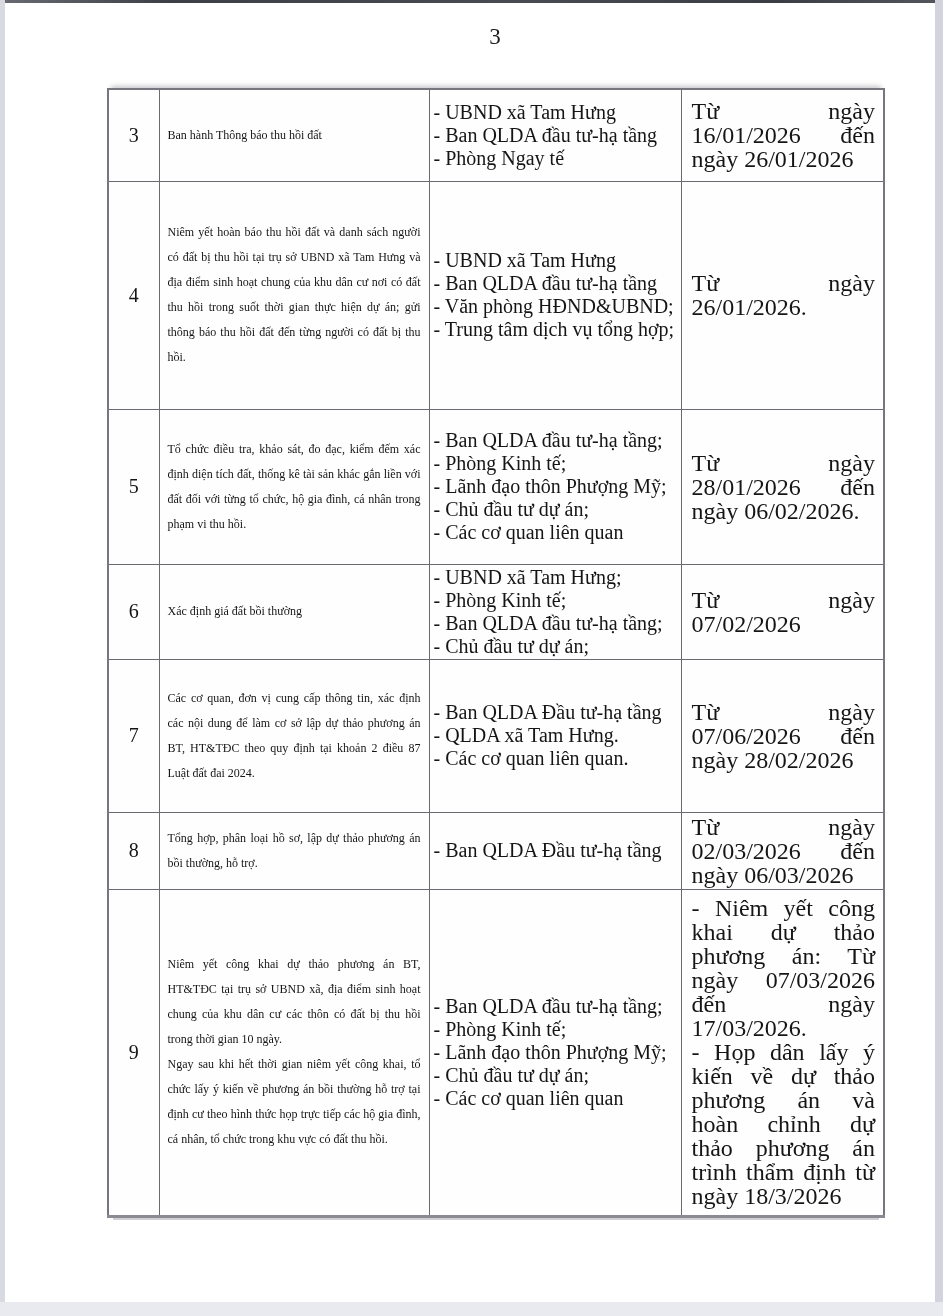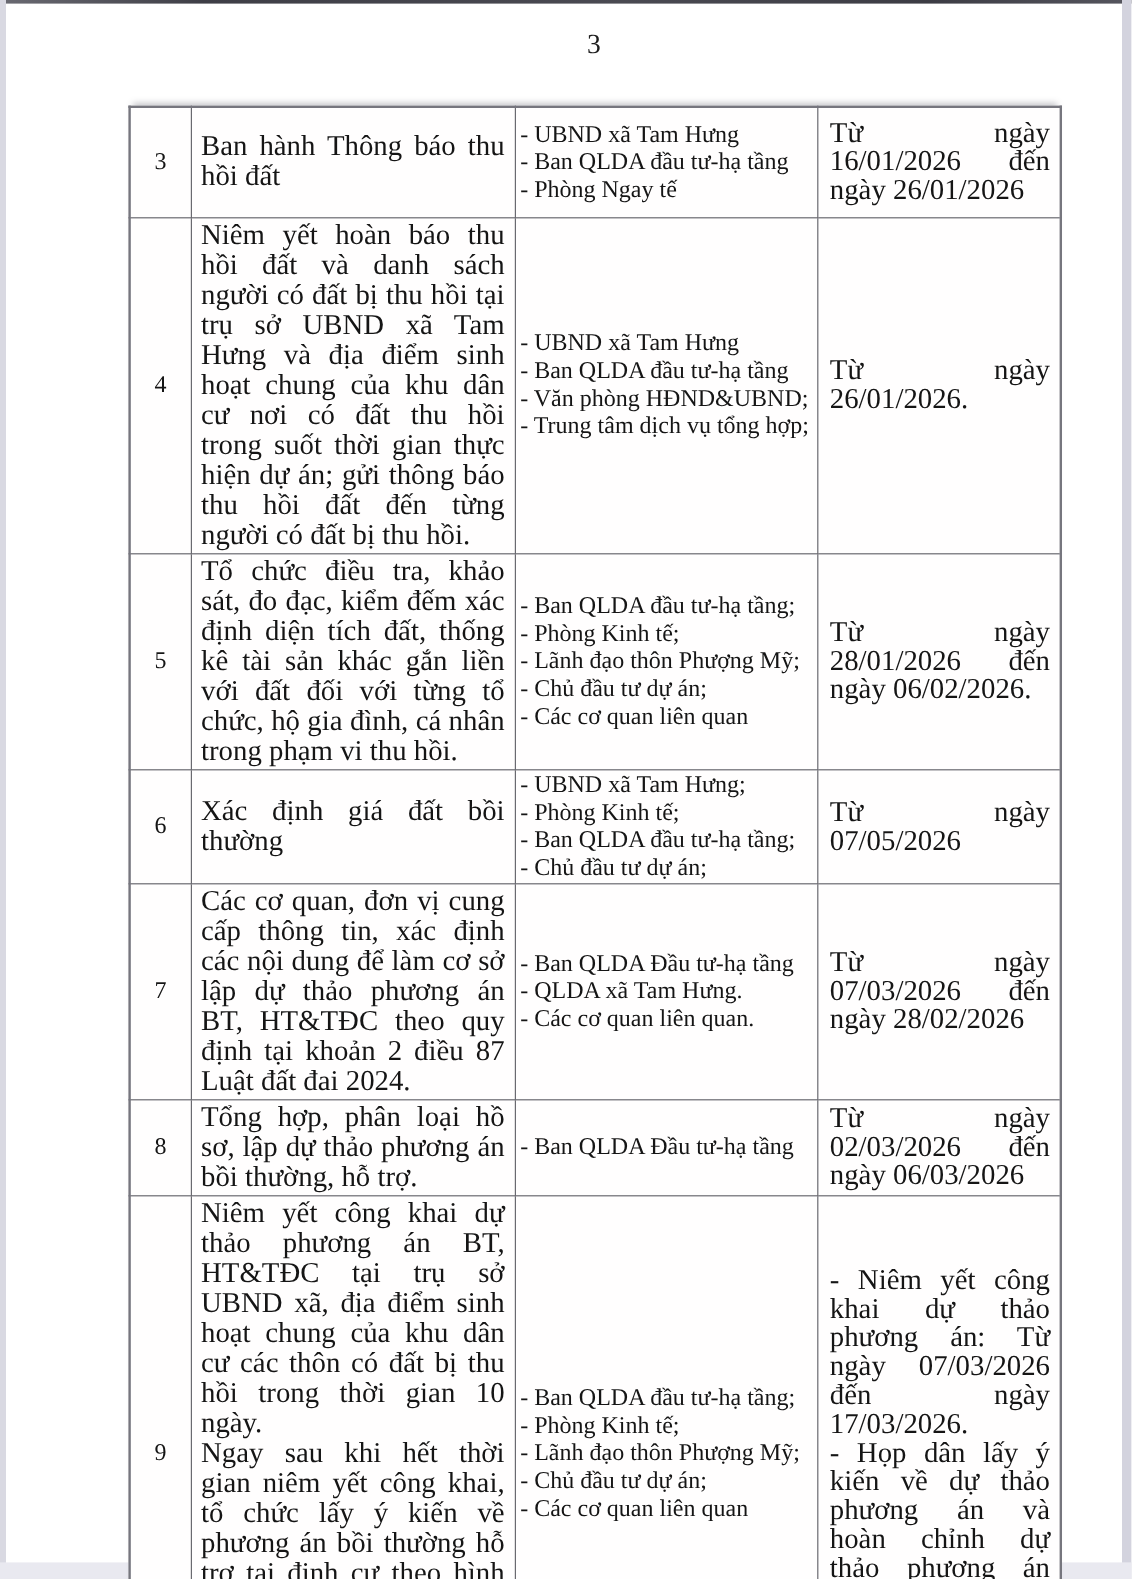--- a/index.html
+++ b/index.html
@@ -27,21 +27,21 @@
     border:2px solid #76767e;border-bottom:3px solid #8a8a92;
     box-shadow:0 -6px 5px -4px rgba(130,130,140,.45), 0 8px 0 -6px rgba(150,150,160,.45);
     background:#fffefe;
   }
   td.cell{
     border:1px solid #6a6a70;
     vertical-align:middle;overflow:hidden;
     padding:2px 8px;
   }
   td.num-cell{text-align:center;font-size:20px;padding:2px 2px;}
-  td.task-cell{font-size:24px;line-height:25px;}
+  td.task-cell{font-size:12px;line-height:25px;}
   .task-para{text-align:justify;}
   td.resp-cell{font-size:20px;line-height:23px;padding:1px 4px 1px 4px;}
   td.time-cell{font-size:24px;line-height:24px;padding:2px 8px 2px 10px;margin-left:28px;}
   .time-para{text-align:justify;}
 </style>
 </head>
 <body>
 
 <div class="edge edge-top"></div>
 <div class="edge edge-left"></div>
@@ -116,37 +116,37 @@
         <td class="cell task-cell">
           <div class="task-para">Xác định giá đất bồi thường</div>
         </td>
         <td class="cell resp-cell">
           <div class="resp-line">- UBND xã Tam Hưng;</div>
           <div class="resp-line">- Phòng Kinh tế;</div>
           <div class="resp-line">- Ban QLDA đầu tư-hạ tầng;</div>
           <div class="resp-line">- Chủ đầu tư dự án;</div>
         </td>
         <td class="cell time-cell">
-          <div class="time-para">Từ ngày 07/05/2026</div>
+          <div class="time-para">Từ ngày 07/02/2026</div>
         </td>
       </tr>
       <tr style="height: 153px;">
         <td class="cell num-cell">
           <div class="num">7</div>
         </td>
         <td class="cell task-cell">
           <div class="task-para">Các cơ quan, đơn vị cung cấp thông tin, xác định các nội dung để làm cơ sở lập dự thảo phương án BT, HT&amp;TĐC theo quy định tại khoản 2 điều 87 Luật đất đai 2024.</div>
         </td>
         <td class="cell resp-cell">
           <div class="resp-line">- Ban QLDA Đầu tư-hạ tầng</div>
           <div class="resp-line">- QLDA xã Tam Hưng.</div>
           <div class="resp-line">- Các cơ quan liên quan.</div>
         </td>
         <td class="cell time-cell">
-          <div class="time-para">Từ ngày 07/03/2026 đến ngày 28/02/2026</div>
+          <div class="time-para">Từ ngày 07/06/2026 đến ngày 28/02/2026</div>
         </td>
       </tr>
       <tr style="height: 77px;">
         <td class="cell num-cell">
           <div class="num">8</div>
         </td>
         <td class="cell task-cell">
           <div class="task-para">Tổng hợp, phân loại hồ sơ, lập dự thảo phương án bồi thường, hỗ trợ.</div>
         </td>
         <td class="cell resp-cell">

